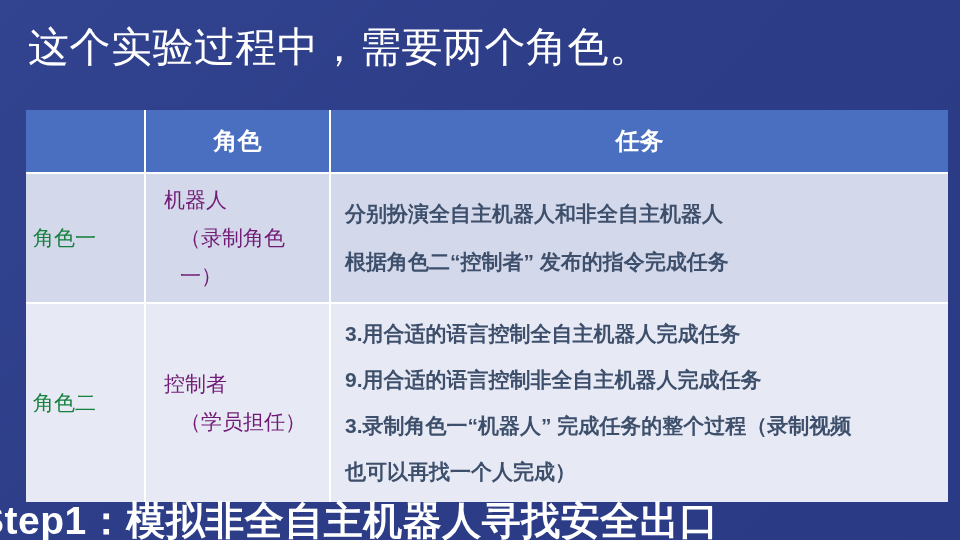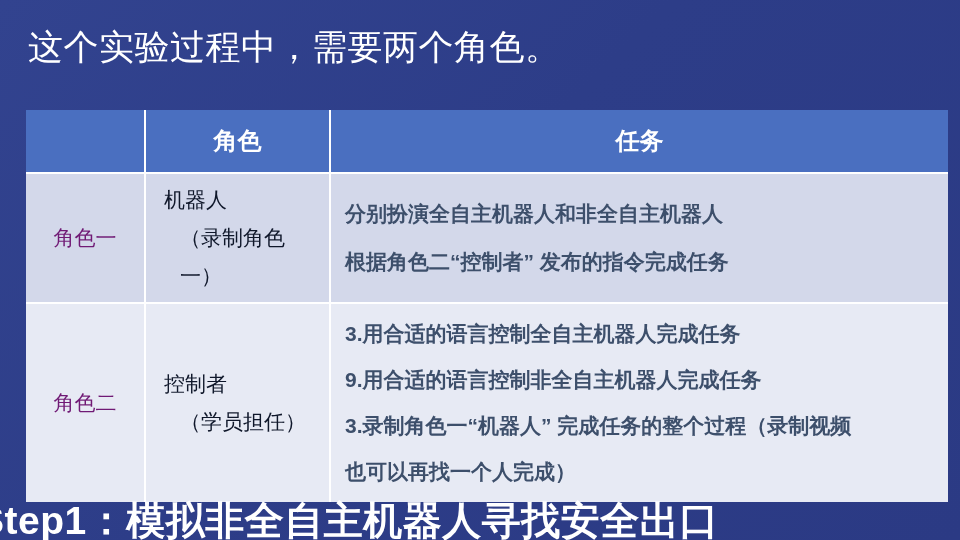--- a/index.html
+++ b/index.html
@@ -19,21 +19,21 @@
     inset: 0;
     background: linear-gradient(135deg, #32438f 0%, #2d3d88 45%, #2b3a84 100%);
     overflow: hidden;
   }
 
   
   .slide-title {
     position: absolute;
     left: 28px;
     top: 24px;
-    font-size: 35px;
+    font-size: 41px;
     line-height: 46px;
     color: #ffffff;
     letter-spacing: 0.5px;
     white-space: nowrap;
   }
 
   
   .role-table {
     position: absolute;
     left: 26px;
@@ -67,27 +67,26 @@
   }
   .hdr-blank {
     background: #4a6fc0;
   }
 
   
   .row-a td { background: #d3d8ea; }
   .row-b td { background: #e7eaf4; }
 
   .cell-index {
-    text-align: center;
     font-size: 21px;
-    color: #701a75;
+    color: #15803d;
   }
   .cell-role {
     font-size: 21px;
-    color: #0f172a;
+    color: #701a75;
     padding-left: 18px !important;
     line-height: 38px;
   }
   .cell-role .sub {
     padding-left: 16px;
     display: block;
   }
   .cell-task {
     font-size: 21px;
     font-weight: bold;

